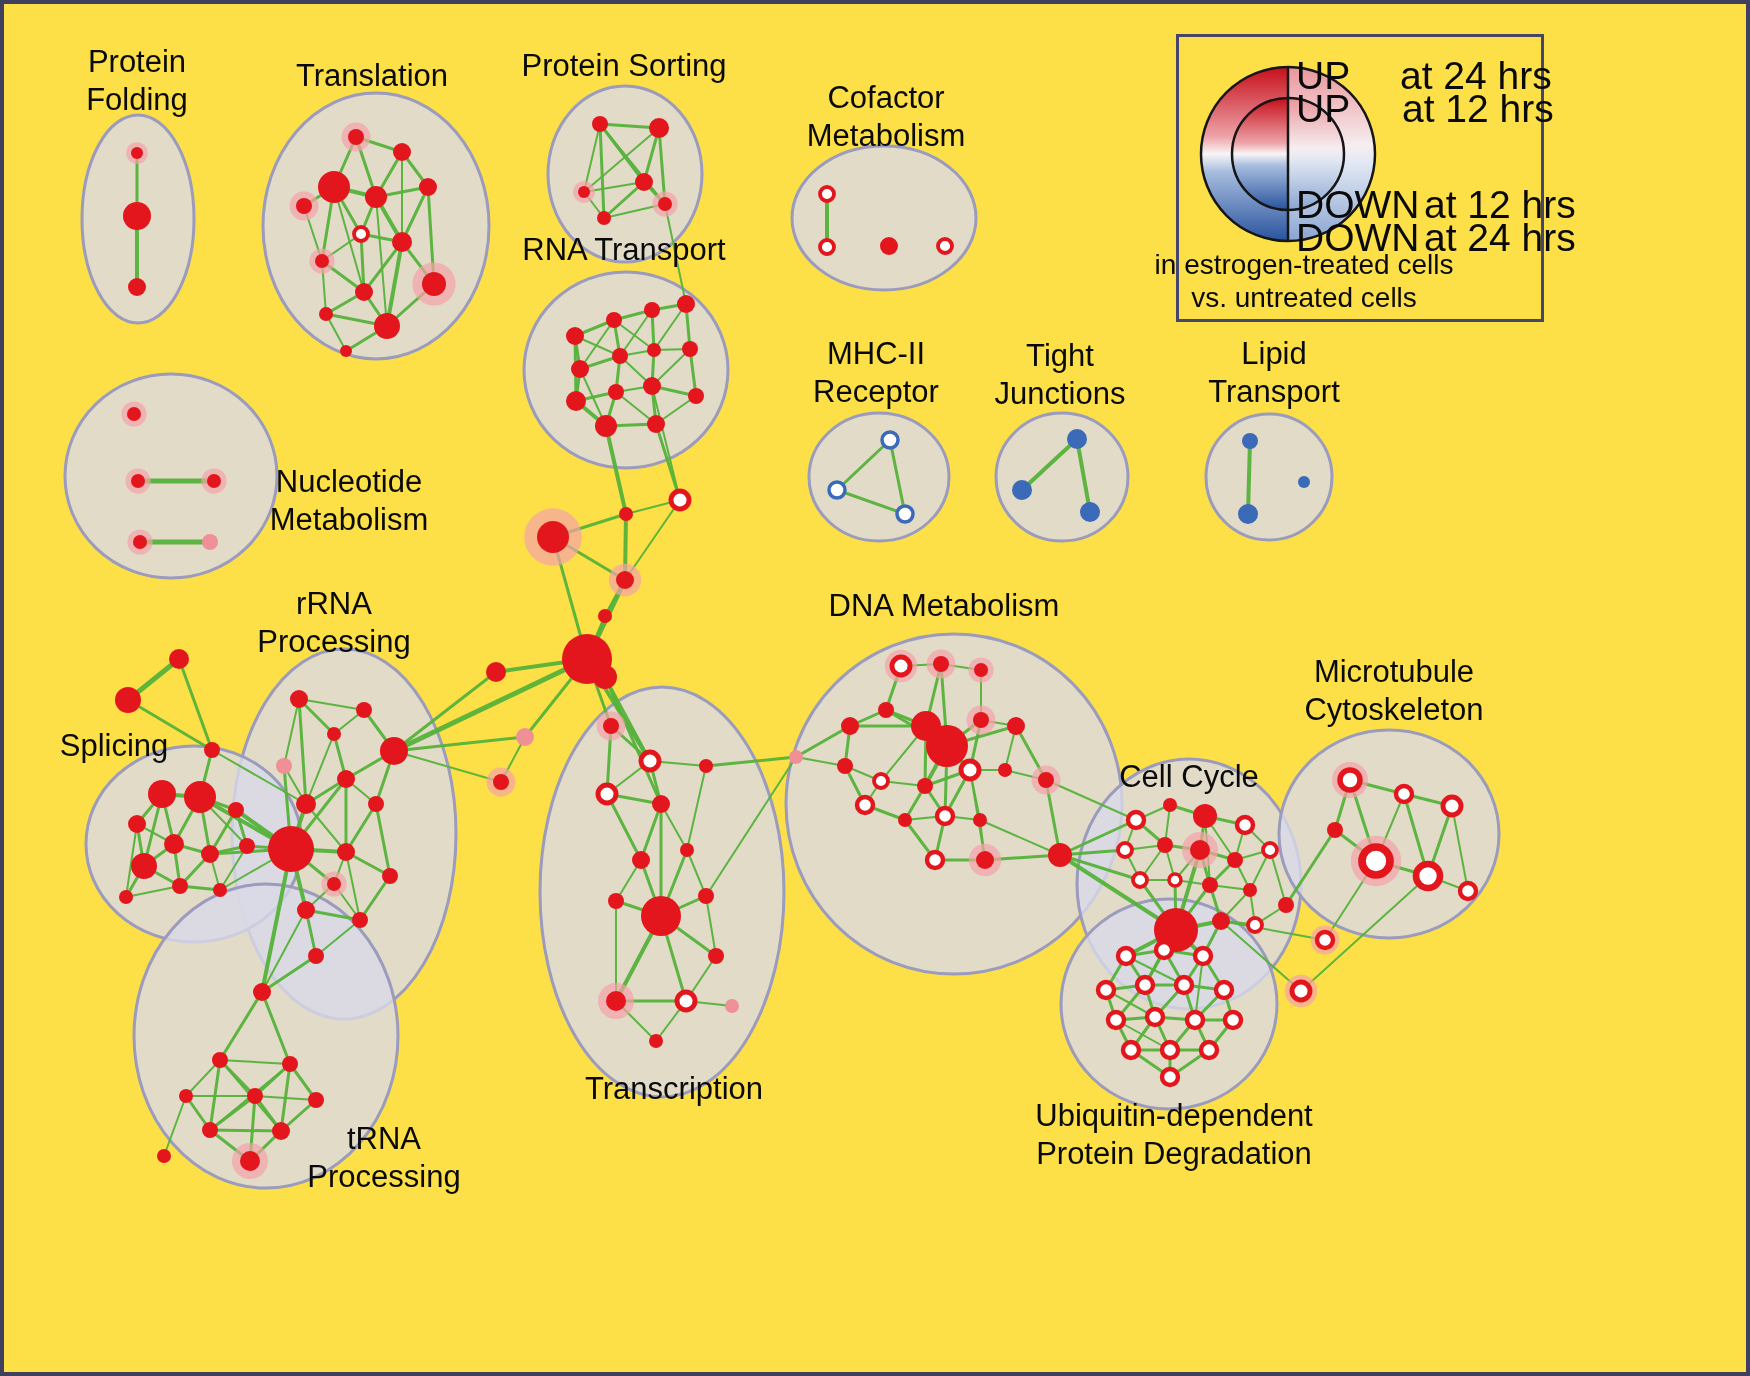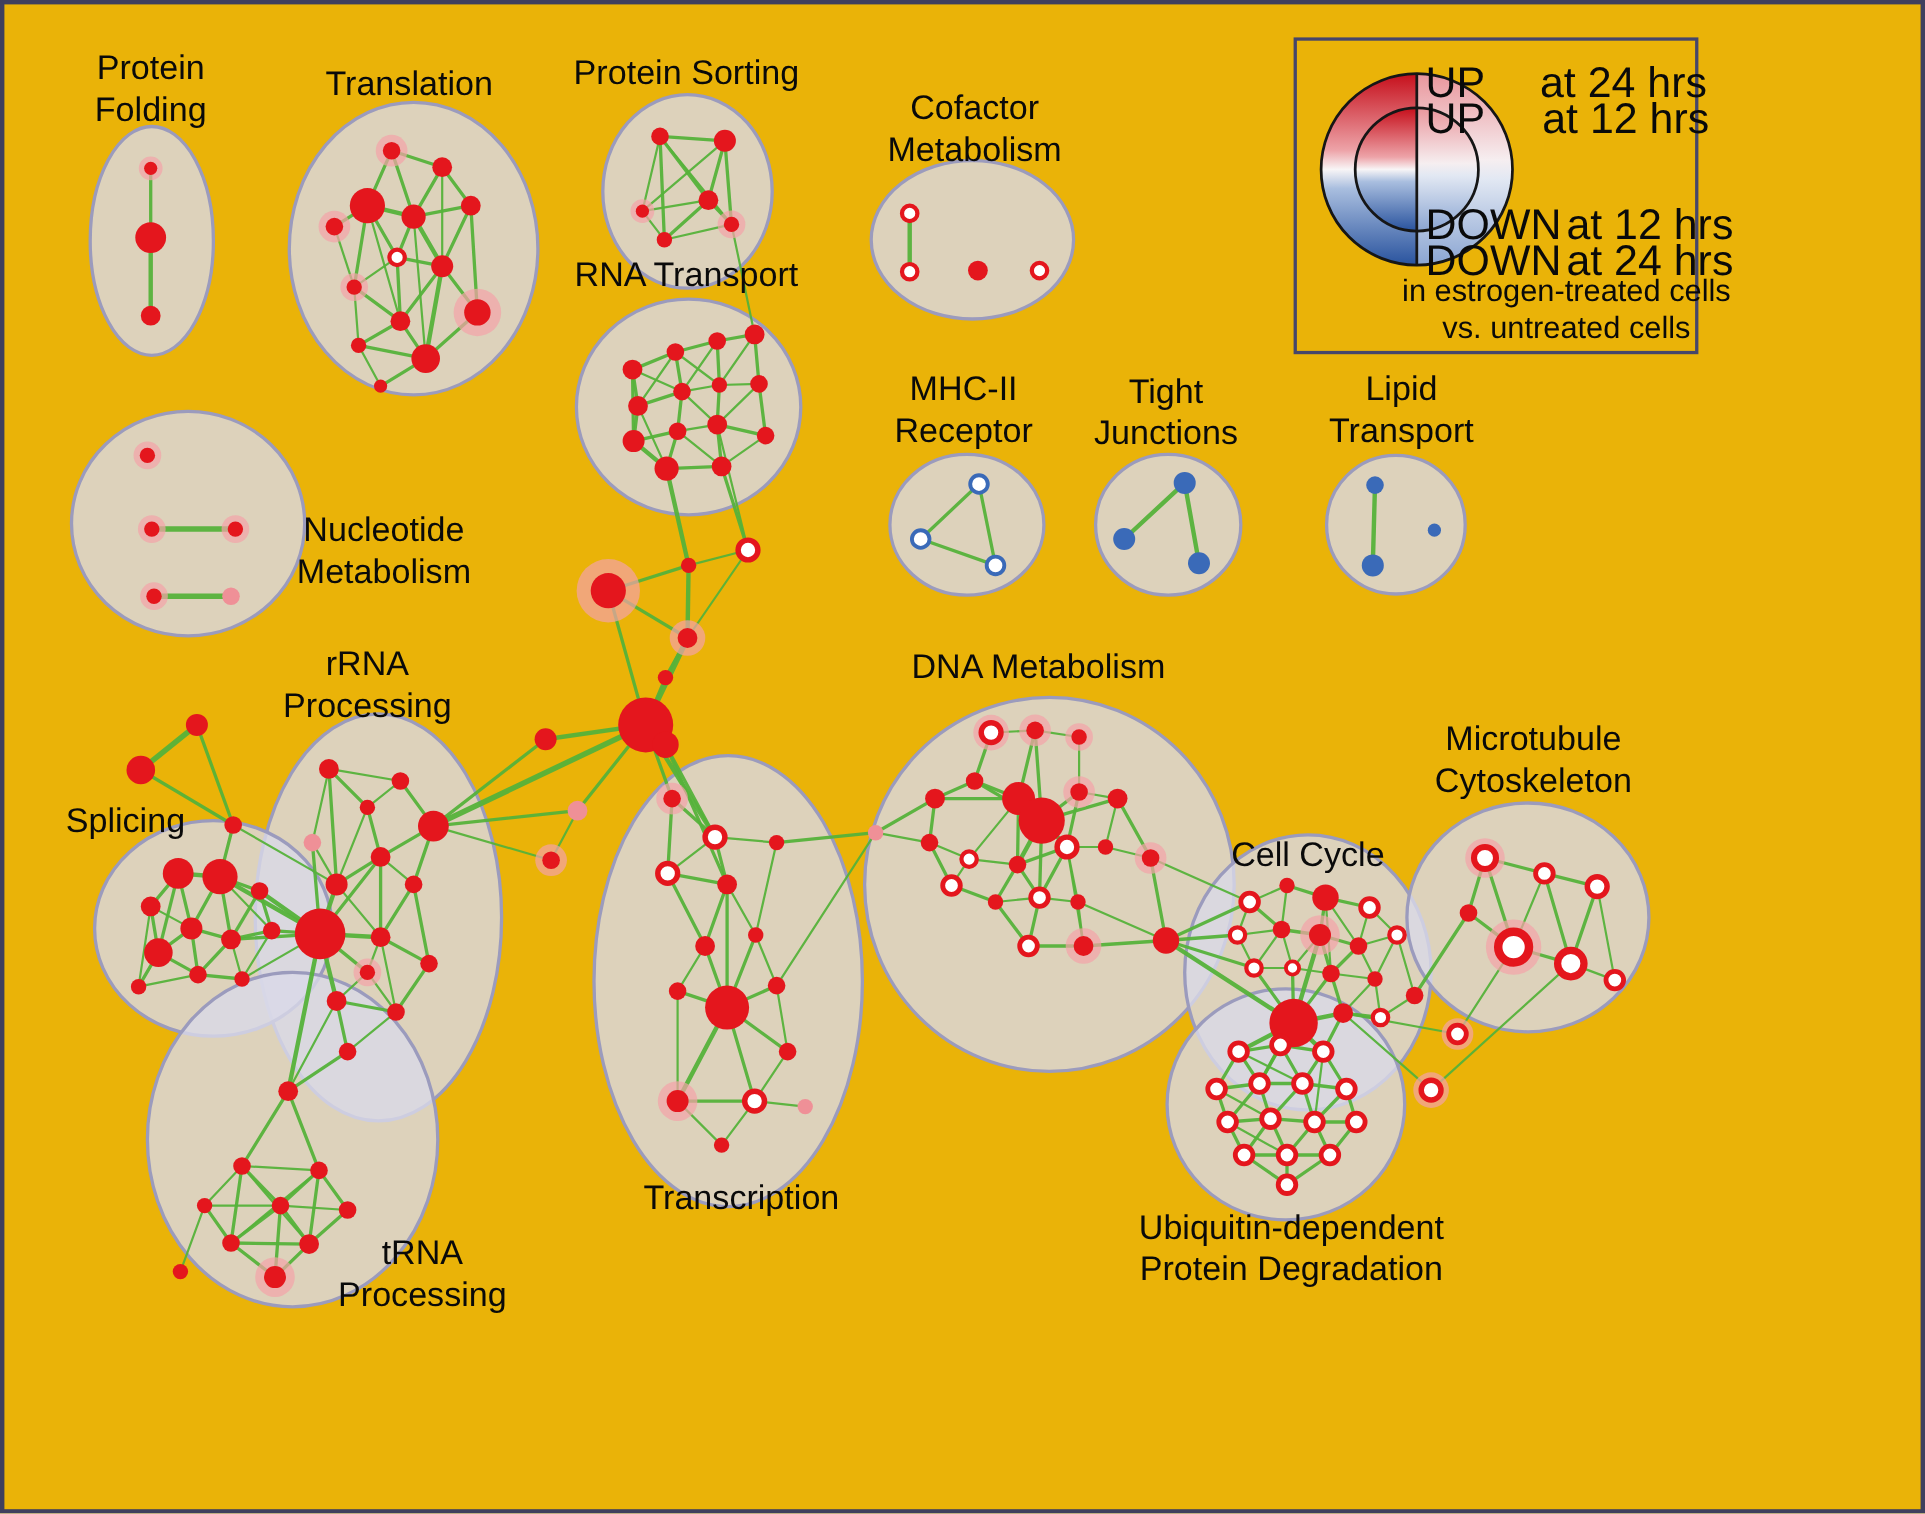--- a/index.html
+++ b/index.html
@@ -4,27 +4,27 @@
 <style>
   html,body{margin:0;padding:0;background:#ffffff;font-family:"Liberation Sans",sans-serif;}
   .stage{position:relative;width:1750px;height:1376px;box-sizing:border-box;
          border:4px solid #3f3f5e;background:#c6c7e1;overflow:hidden;}
   .net{position:absolute;left:0;top:0;}
   svg text{font-family:"Liberation Sans",sans-serif;}
   .legend-box{position:absolute;left:1172px;top:30px;width:368px;height:288px;
               border:3px solid #46466a;box-sizing:border-box;}
   .legend-rings{position:absolute;left:1192px;top:58px;}
   .ltxt{position:absolute;font-size:39px;color:#0a0a0a;line-height:33px;white-space:nowrap;}
-  .lcaption{position:absolute;left:1242px;top:244px;width:356px;text-align:center;
+  .lcaption{position:absolute;left:1122px;top:244px;width:356px;text-align:center;
             font-size:28px;color:#0a0a0a;line-height:33px;white-space:pre-line;}
 </style>
 </head>
 <body>
 
-<div class="stage" style="background: #eab308; border-color: rgb(63, 63, 94);">
+<div class="stage" style="background: #fde047; border-color: rgb(63, 63, 94);">
 
   <svg class="net" width="1750" height="1376" viewBox="0 0 1750 1376">
       <ellipse cx="134" cy="215" rx="56" ry="104" fill="#dadae8" fill-opacity="0.8" stroke="#9b9bbd" stroke-width="3"></ellipse>
       <ellipse cx="372" cy="222" rx="113" ry="133" fill="#dadae8" fill-opacity="0.8" stroke="#9b9bbd" stroke-width="3"></ellipse>
       <ellipse cx="621" cy="170" rx="77" ry="88" fill="#dadae8" fill-opacity="0.8" stroke="#9b9bbd" stroke-width="3"></ellipse>
       <ellipse cx="880" cy="214" rx="92" ry="72" fill="#dadae8" fill-opacity="0.8" stroke="#9b9bbd" stroke-width="3"></ellipse>
       <ellipse cx="622" cy="366" rx="102" ry="98" fill="#dadae8" fill-opacity="0.8" stroke="#9b9bbd" stroke-width="3"></ellipse>
       <ellipse cx="167" cy="472" rx="106" ry="102" fill="#dadae8" fill-opacity="0.8" stroke="#9b9bbd" stroke-width="3"></ellipse>
       <ellipse cx="875" cy="473" rx="70" ry="64" fill="#dadae8" fill-opacity="0.8" stroke="#9b9bbd" stroke-width="3"></ellipse>
       <ellipse cx="1058" cy="473" rx="66" ry="64" fill="#dadae8" fill-opacity="0.8" stroke="#9b9bbd" stroke-width="3"></ellipse>

